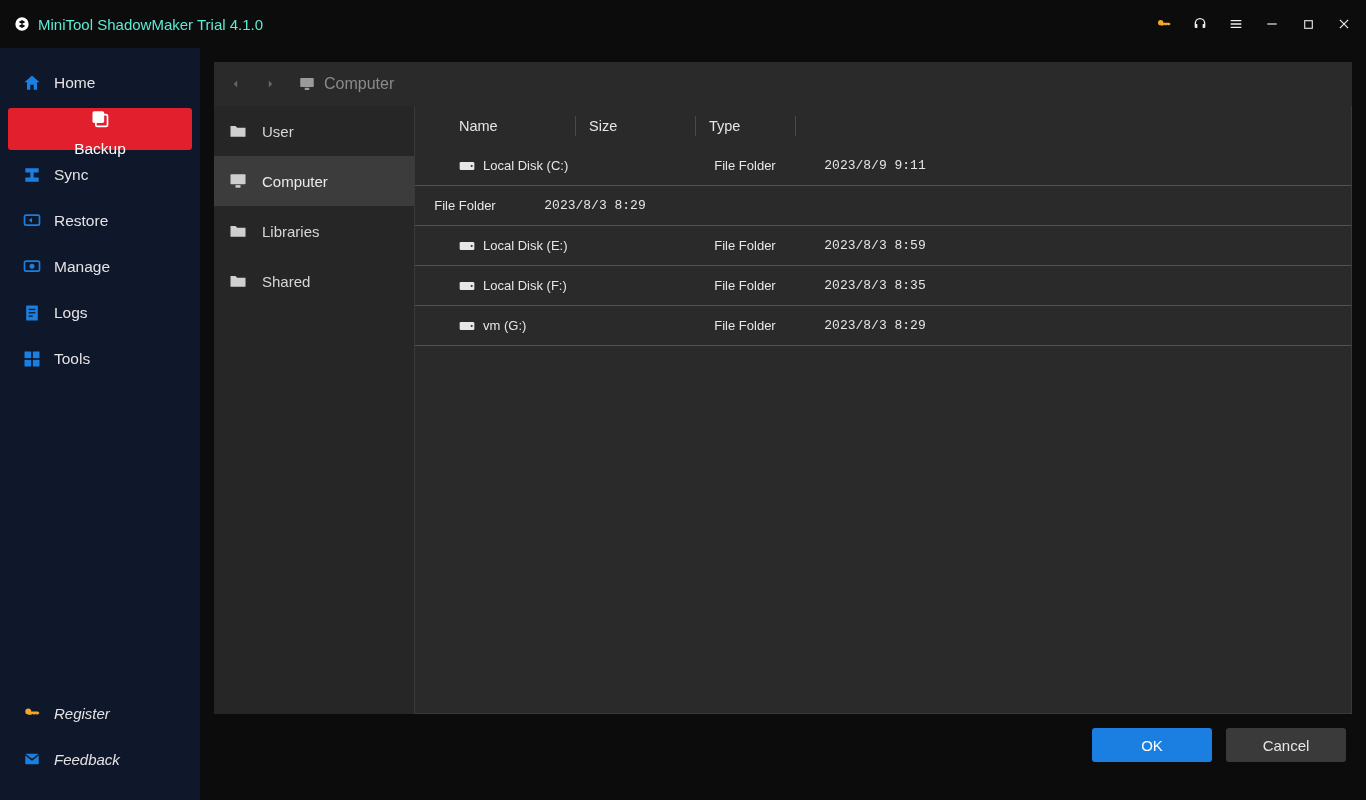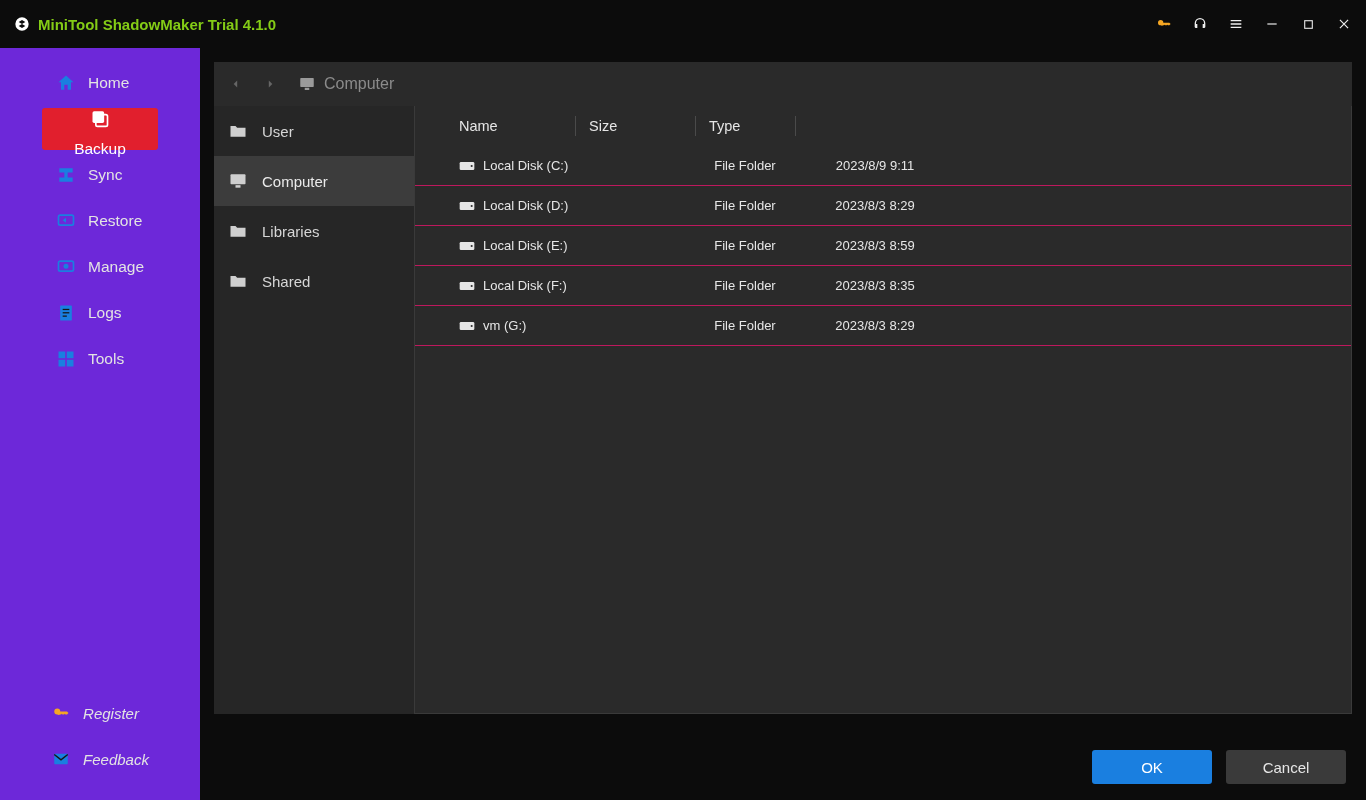--- a/index.html
+++ b/index.html
@@ -1,24 +1,24 @@
 <!DOCTYPE html>
 <html><head>
 <meta charset="utf-8">
 <style>
   * { box-sizing: border-box; margin: 0; padding: 0; }
   html, body { width: 1366px; height: 800px; overflow: hidden; font-family: "Segoe UI", Arial, sans-serif; background:#000; color:#e6e6e6; }
   .titlebar { height: 48px; display:flex; align-items:center; justify-content:space-between; padding:0 14px; background:#0c0c0c; }
   .titlebar-left { display:flex; align-items:center; gap:8px; }
-  .app-title { font-size:15px; font-weight:700; color:#84cc16; }
+  .app-title { font-size:15px; font-weight:400; color:#5eead4; }
   .titlebar-right { display:flex; align-items:center; gap:20px; }
   .title-ctrl { width:16px; height:16px; display:flex; align-items:center; justify-content:center; color:#eee; }
   .title-ctrl.key { color:#f5a623; }
   .body { display:flex; height: 752px; background:#0c0c0c; }
-  .sidebar { width: 200px; background:#6d28d9; padding:14px 8px 16px 8px; display:flex; flex-direction:column; justify-content:space-between;align-items:center; }
+  .sidebar { width: 200px; background:#0f172a; padding:14px 8px 16px 8px; display:flex; flex-direction:column; justify-content:space-between; }
   .navlist { display:flex; flex-direction:column; gap:4px; }
   .navitem { display:flex; align-items:center; gap:12px; height:42px; padding:0 14px; border-radius:3px; font-size:15.5px; color:#e3e3e3; cursor:pointer; }
   .navitem.active { background:#e11f2d; color:#fff;flex-direction:column; }
   .navicon { width:20px; height:20px; display:flex; align-items:center; justify-content:center; }
   .bottomlist { display:flex; flex-direction:column; gap:4px; padding-bottom:4px; }
   .bottomitem { display:flex; align-items:center; gap:12px; height:42px; padding:0 14px; font-size:15px; color:#e3e3e3; cursor:pointer;font-style:italic; }
   .main { flex:1; padding:14px 14px 16px 14px; display:flex; flex-direction:column; }
   .pathbar { height:44px; background:#2a2a2a; display:flex; align-items:center; padding:0 8px; gap:6px; }
   .navarrow { width:28px; height:28px; display:flex; align-items:center; justify-content:center; color:#666; }
   .pathbox { flex:1; height:32px; background:#2a2a2a; display:flex; align-items:center; gap:8px; padding:0 8px; color:#8b8b8b; font-size:16px; }
@@ -32,22 +32,22 @@
   .col + .col::before { content:""; position:absolute; left:0; top:10px; bottom:10px; width:1px; background:#4a4a4a; }
   .col-name { flex:0 0 160px; padding-left:44px; }
   .col-size { flex:0 0 120px; }
   .col-type { flex:0 0 100px; }
   .col-date { flex:0 0 160px; }
   .rows { flex:1; }
   .row { height:40px; display:flex; align-items:center; font-size:13px; color:#e6e6e6; border-bottom:1px solid #be185d; }
   .cell { padding:0 14px; }
   .cell-name { flex:0 0 280px; display:flex; align-items:center; gap:8px; padding-left:44px; }
   .cell-type { flex:0 0 100px; }
-  .cell-date { flex:0 0 160px; }
-  .footer { height:56px; display:flex; align-items:flex-end; justify-content:flex-end; gap:14px; padding-right:6px; margin-top:14px; }
+  .cell-date { flex:0 0 160px;font-family:Liberation Mono, monospace; }
+  .footer { height:56px; display:flex; align-items:flex-start; justify-content:flex-end; gap:14px; padding-right:6px; margin-top:14px; }
   .btn { min-width:120px; height:34px; border:none; border-radius:3px; font-size:15px; cursor:pointer; }
   .btn-primary { background:#1a7fe0; color:#fff; }
   .btn-secondary { background:#3a3a3a; color:#e6e6e6; }
   svg { display:block; }
 </style>
 </head>
 <body>
 
 <div class="titlebar">
   <div class="titlebar-left">
@@ -264,66 +264,57 @@
                     <rect x="1" y="2" width="22" height="12" rx="2" fill="#e6e6e6"></rect>
                     <circle cx="19" cy="8" r="1.6" fill="#2a2a2a"></circle>
                   </svg>
       </span>
       <span>Local Disk (C:)</span>
     </div>
     <div class="cell cell-type"><span>File Folder</span></div>
     <div class="cell cell-date"><span>2023/8/9 9:11</span></div>
             </div>
             <div class="row">
+    <div class="cell cell-type"><span>File Folder</span></div>
+    <div class="cell cell-date"><span>2023/8/3 8:29</span></div>
+            </div>
+            <div class="row">
     <div class="cell cell-name">
       <span>
         <svg width="16" height="12" viewBox="0 0 24 16">
                     <rect x="1" y="2" width="22" height="12" rx="2" fill="#e6e6e6"></rect>
                     <circle cx="19" cy="8" r="1.6" fill="#2a2a2a"></circle>
                   </svg>
       </span>
-      <span>Local Disk (D:)</span>
-    </div>
-    <div class="cell cell-type"><span>File Folder</span></div>
-    <div class="cell cell-date"><span>2023/8/3 8:29</span></div>
+      <span>Local Disk (E:)</span>
+    </div>
+    <div class="cell cell-type"><span>File Folder</span></div>
+    <div class="cell cell-date"><span>2023/8/3 8:59</span></div>
             </div>
             <div class="row">
     <div class="cell cell-name">
       <span>
         <svg width="16" height="12" viewBox="0 0 24 16">
                     <rect x="1" y="2" width="22" height="12" rx="2" fill="#e6e6e6"></rect>
                     <circle cx="19" cy="8" r="1.6" fill="#2a2a2a"></circle>
                   </svg>
       </span>
-      <span>Local Disk (E:)</span>
-    </div>
-    <div class="cell cell-type"><span>File Folder</span></div>
-    <div class="cell cell-date"><span>2023/8/3 8:59</span></div>
+      <span>Local Disk (F:)</span>
+    </div>
+    <div class="cell cell-type"><span>File Folder</span></div>
+    <div class="cell cell-date"><span>2023/8/3 8:35</span></div>
             </div>
             <div class="row">
     <div class="cell cell-name">
       <span>
         <svg width="16" height="12" viewBox="0 0 24 16">
                     <rect x="1" y="2" width="22" height="12" rx="2" fill="#e6e6e6"></rect>
                     <circle cx="19" cy="8" r="1.6" fill="#2a2a2a"></circle>
                   </svg>
       </span>
-      <span>Local Disk (F:)</span>
-    </div>
-    <div class="cell cell-type"><span>File Folder</span></div>
-    <div class="cell cell-date"><span>2023/8/3 8:35</span></div>
-            </div>
-            <div class="row">
-    <div class="cell cell-name">
-      <span>
-        <svg width="16" height="12" viewBox="0 0 24 16">
-                    <rect x="1" y="2" width="22" height="12" rx="2" fill="#e6e6e6"></rect>
-                    <circle cx="19" cy="8" r="1.6" fill="#2a2a2a"></circle>
-                  </svg>
-      </span>
       <span>vm (G:)</span>
     </div>
     <div class="cell cell-type"><span>File Folder</span></div>
     <div class="cell cell-date"><span>2023/8/3 8:29</span></div>
             </div>
           </div>
       </div>
     </div>
 
     <div class="footer">

